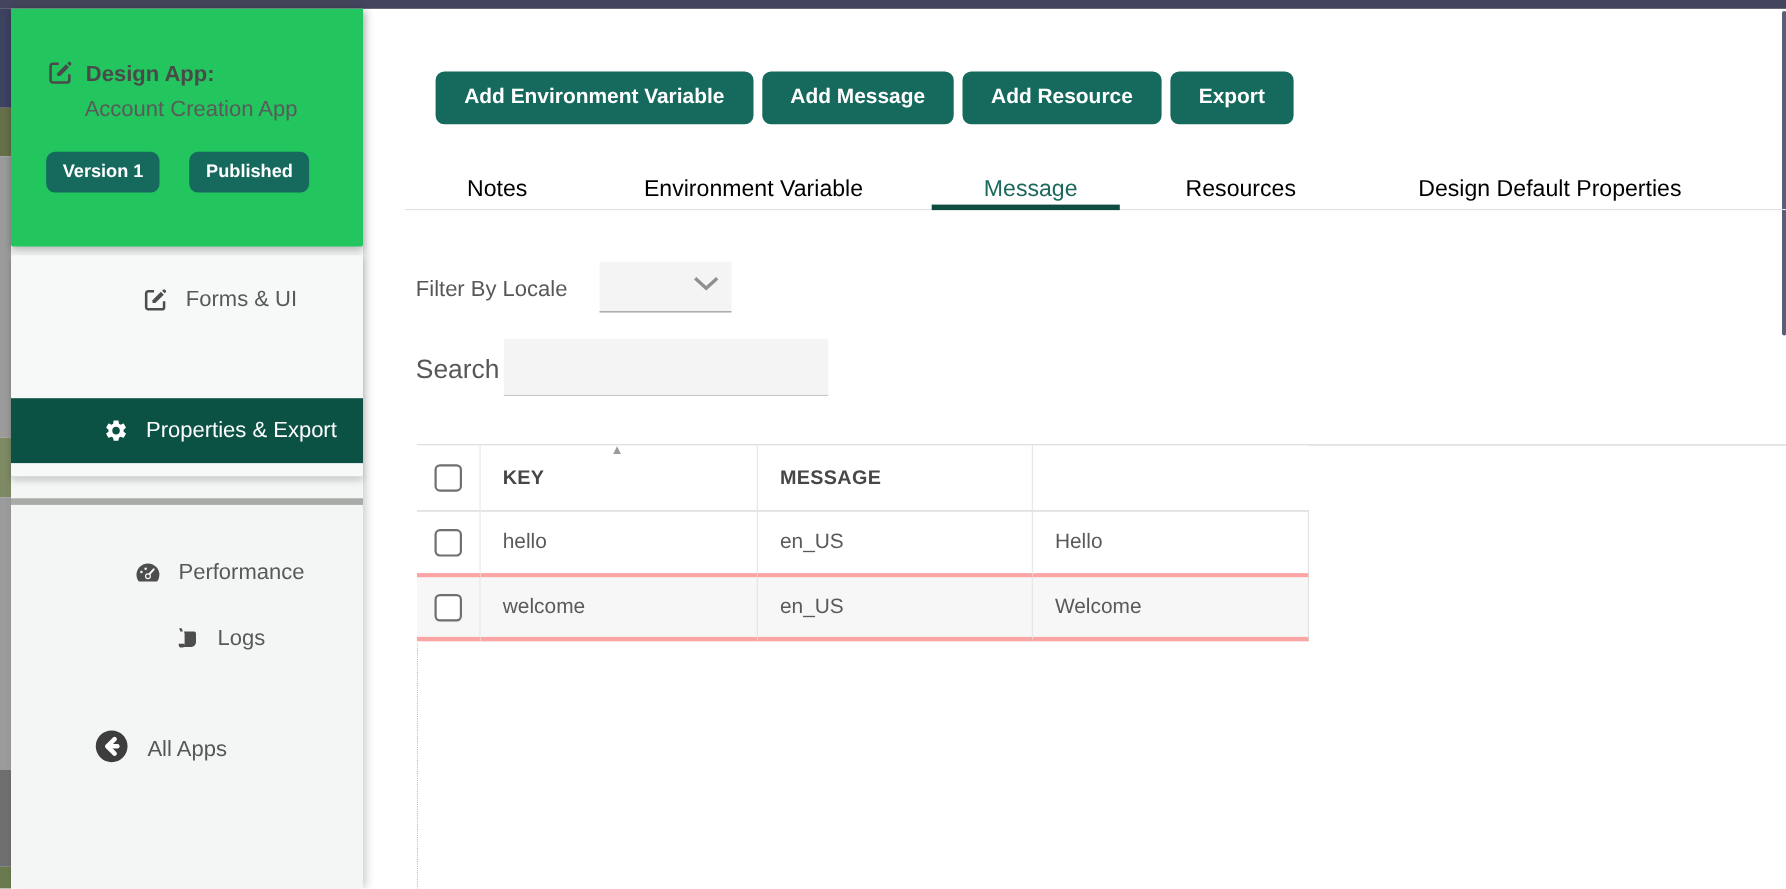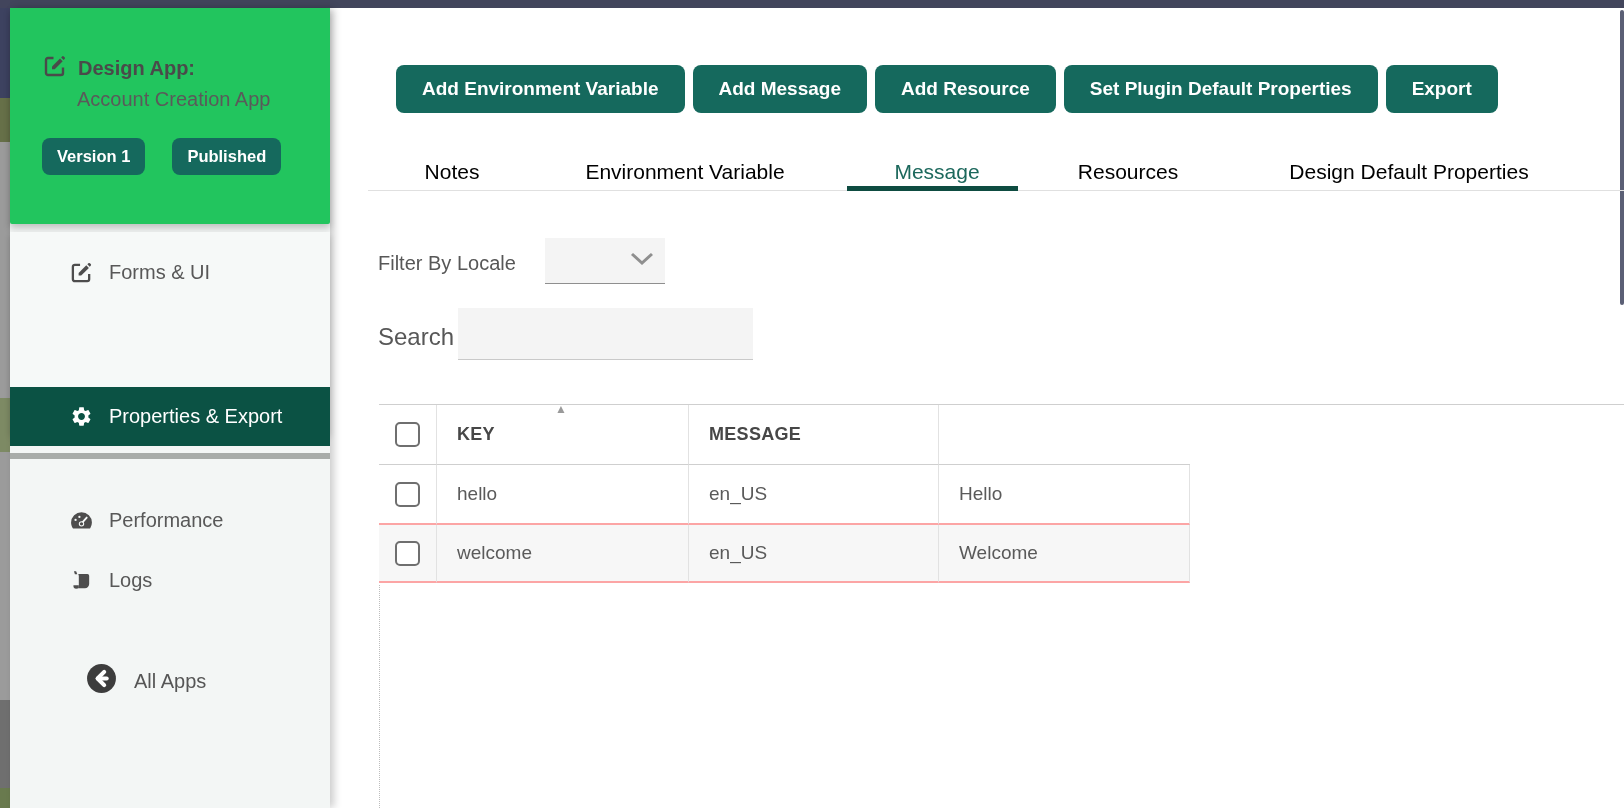--- a/index.html
+++ b/index.html
@@ -20,21 +20,21 @@
   .design-row{left:33px;top:46px;display:flex;align-items:center;gap:11px;}
   .design-label{font-size:20px;font-weight:bold;color:#4a4a4a;}
   .app-name{left:67px;top:80px;font-size:20px;color:#5a5a5a;}
   .badges{left:32px;top:130px;display:flex;gap:27px;}
   .badge{background:var(--accent);color:#fff;font-size:16.5px;font-weight:bold;
          padding:9px 15px;border-radius:8px;}
 
   .nav-card{left:0;top:224px;width:320px;height:201px;background:#f6f9f8;
             box-shadow:0 4px 6px rgba(0,0,0,.16);border-radius:0 0 2px 2px;}
   .nav-item{left:0;width:320px;height:59px;display:flex;align-items:center;
-            gap:14px;padding-left:58px;box-sizing:border-box;font-size:20px;color:#585858;cursor:pointer;}
+            gap:14px;padding-left:58px;box-sizing:border-box;font-size:20px;color:#585858;cursor:pointer;justify-content:center;}
   .nav-item .ic{width:27px;display:flex;justify-content:center;color:#4d4d4d;}
   .nav-item.active{background:var(--navgreen);color:#fff;}
   .nav-item.active .ic{color:#fff;}
   .side-divider{left:0;top:445px;width:320px;height:6px;background:#a8aca9;}
   .all-apps{left:75px;top:654px;display:flex;align-items:center;gap:16px;font-size:20px;color:#565656;cursor:pointer;}
 
   
   .toolbar{left:380px;top:65px;display:flex;gap:8px;margin-left:16px;}
   .btn{background:var(--accent);color:#fff;border:none;height:48px;border-radius:8px;
        font-family:"Liberation Sans",sans-serif;font-size:19px;font-weight:600;
@@ -58,21 +58,21 @@
 
   
   .tbl{left:379px;top:404px;width:1245px;border-top:1px solid #cfcfcf;}
   .trow{display:grid;grid-template-columns:58px 252px 250px 251px 1fr;}
   .th{height:60px;border-bottom:1px solid #cfcfcf;border-right:1px solid #e2e2e2;
       display:flex;align-items:center;padding-left:20px;box-sizing:border-box;
       font-size:18px;font-weight:bold;color:#474747;letter-spacing:.3px;position:relative;background:#fff;}
   .th.cbx, .td.cbx{padding-left:0;justify-content:center;}
   .th.last, .td.last{border-right:none;background:#fff;border-bottom:none;}
   .th.last{border-bottom:1px solid #cfcfcf;}
-  .td{height:60px;border-right:1px solid #e2e2e2;border-bottom:2px solid #fca5a5;
+  .td{height:60px;border-right:1px solid #e2e2e2;border-bottom:4px solid #fca5a5;
       display:flex;align-items:center;padding-left:20px;box-sizing:border-box;
       font-size:19px;color:#5a5a5a;background:#fff;}
   .trow.striped .td{background:#f7f7f7;height:58px;}
   .trow.striped .td.last{background:#fff;}
   .cb{width:21px;height:21px;border:2px solid #6f6f6f;border-radius:5px;background:#fff;cursor:pointer;}
   .sort-glyph{position:absolute;left:118px;top:-2px;font-size:12px;color:#9a9a9a;line-height:12px;}
   .dash-guide{left:379px;top:585px;width:0;height:223px;border-left:1px dotted #bdbdbd;}
 </style>
 </head>
 <body>
@@ -118,21 +118,21 @@
         <svg width="23" height="23" viewBox="0 0 24 24">
           <path d="M20 13.5V19a2 2 0 0 1-2 2H5a2 2 0 0 1-2-2V6a2 2 0 0 1 2-2h5.5" fill="none" stroke="currentColor" stroke-width="2.4"></path>
           <path d="M9 12.5V15.2h2.7l8-8-2.7-2.7z" fill="currentColor"></path>
           <path d="M18.1 3.4l2.5 2.5 1-1a1.2 1.2 0 0 0 0-1.7l-.8-.8a1.2 1.2 0 0 0-1.7 0z" fill="currentColor"></path>
         </svg>
       </span>
       <span>Forms &amp; UI</span>
     </div>
 
 
-    <div class="abs nav-item active" style="top:354px;margin-top:25px;">
+    <div class="abs nav-item active" style="top:354px;">
       <span class="ic">
         <svg width="23" height="23" viewBox="0 0 24 24" fill="currentColor">
           <path d="M19.14 12.94c.04-.3.06-.61.06-.94 0-.32-.02-.64-.07-.94l2.03-1.58c.18-.14.23-.41.12-.61l-1.92-3.32c-.12-.22-.37-.29-.59-.22l-2.39.96c-.5-.38-1.03-.7-1.62-.94l-.36-2.54c-.04-.24-.24-.41-.48-.41h-3.84c-.24 0-.43.17-.47.41l-.36 2.54c-.59.24-1.13.57-1.62.94l-2.39-.96c-.22-.08-.47 0-.59.22L2.74 8.87c-.12.21-.08.47.12.61l2.03 1.58c-.05.3-.09.63-.09.94s.02.64.07.94l-2.03 1.58c-.18.14-.23.41-.12.61l1.92 3.32c.12.22.37.29.59.22l2.39-.96c.5.38 1.03.7 1.62.94l.36 2.54c.05.24.24.41.48.41h3.84c.24 0 .44-.17.47-.41l.36-2.54c.59-.24 1.13-.56 1.62-.94l2.39.96c.22.08.47 0 .59-.22l1.92-3.32c.12-.22.07-.47-.12-.61l-2.01-1.58zM12 15.6c-1.98 0-3.6-1.62-3.6-3.6s1.62-3.6 3.6-3.6 3.6 1.62 3.6 3.6-1.62 3.6-3.6 3.6z"></path>
         </svg>
       </span>
       <span>Properties &amp; Export</span>
     </div>
 
     <div class="abs side-divider"></div>
 
@@ -169,21 +169,20 @@
         </svg>
       </span>
       <span>All Apps</span>
     </div>
   </aside>
 
   <div class="abs toolbar">
     <button class="btn">Add Environment Variable</button>
     <button class="btn">Add Message</button>
     <button class="btn">Add Resource</button>
-    <button class="btn">Set Plugin Default Properties</button>
     <button class="btn">Export</button>
   </div>
 
   <div class="abs tabbar-line"></div>
   <span class="abs tab" style="left:452px;">Notes</span>
   <span class="abs tab" style="left:685px;">Environment Variable</span>
   <span class="abs tab active" style="left:937px;">Message</span>
   <span class="abs tab" style="left:1128px;">Resources</span>
   <span class="abs tab" style="left:1409px;">Design Default Properties</span>
   <div class="abs tab-underline"></div>

